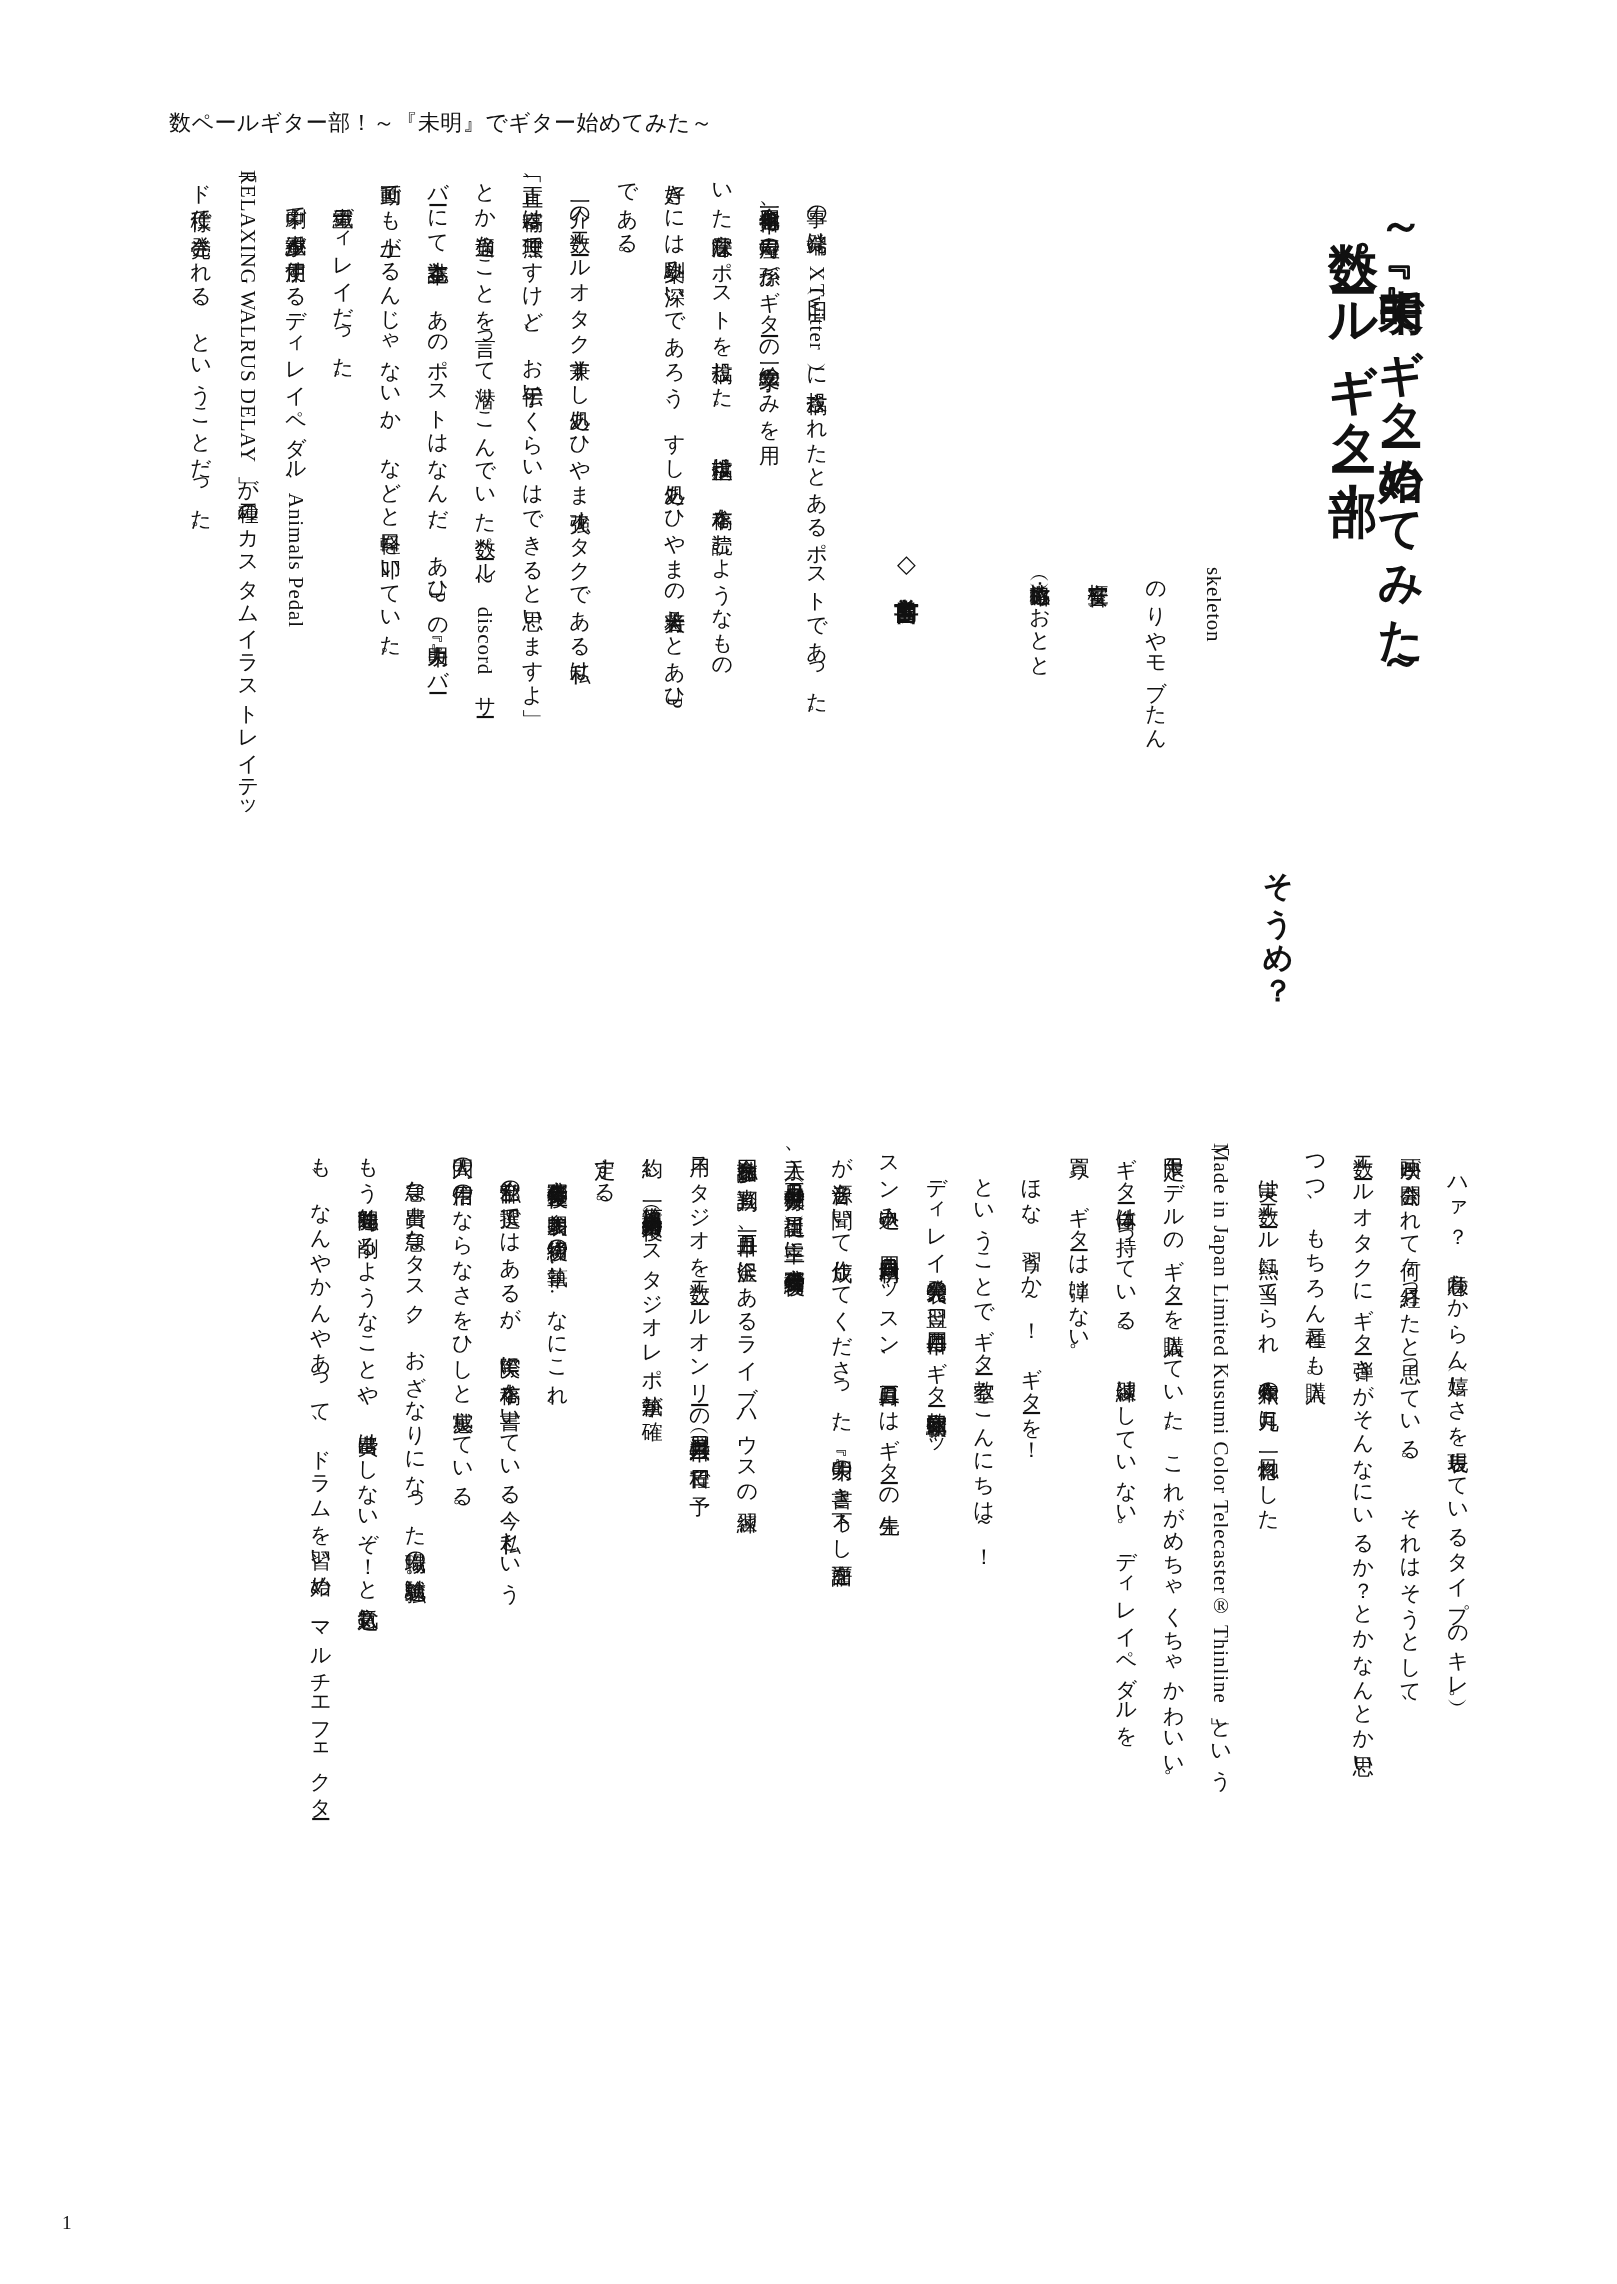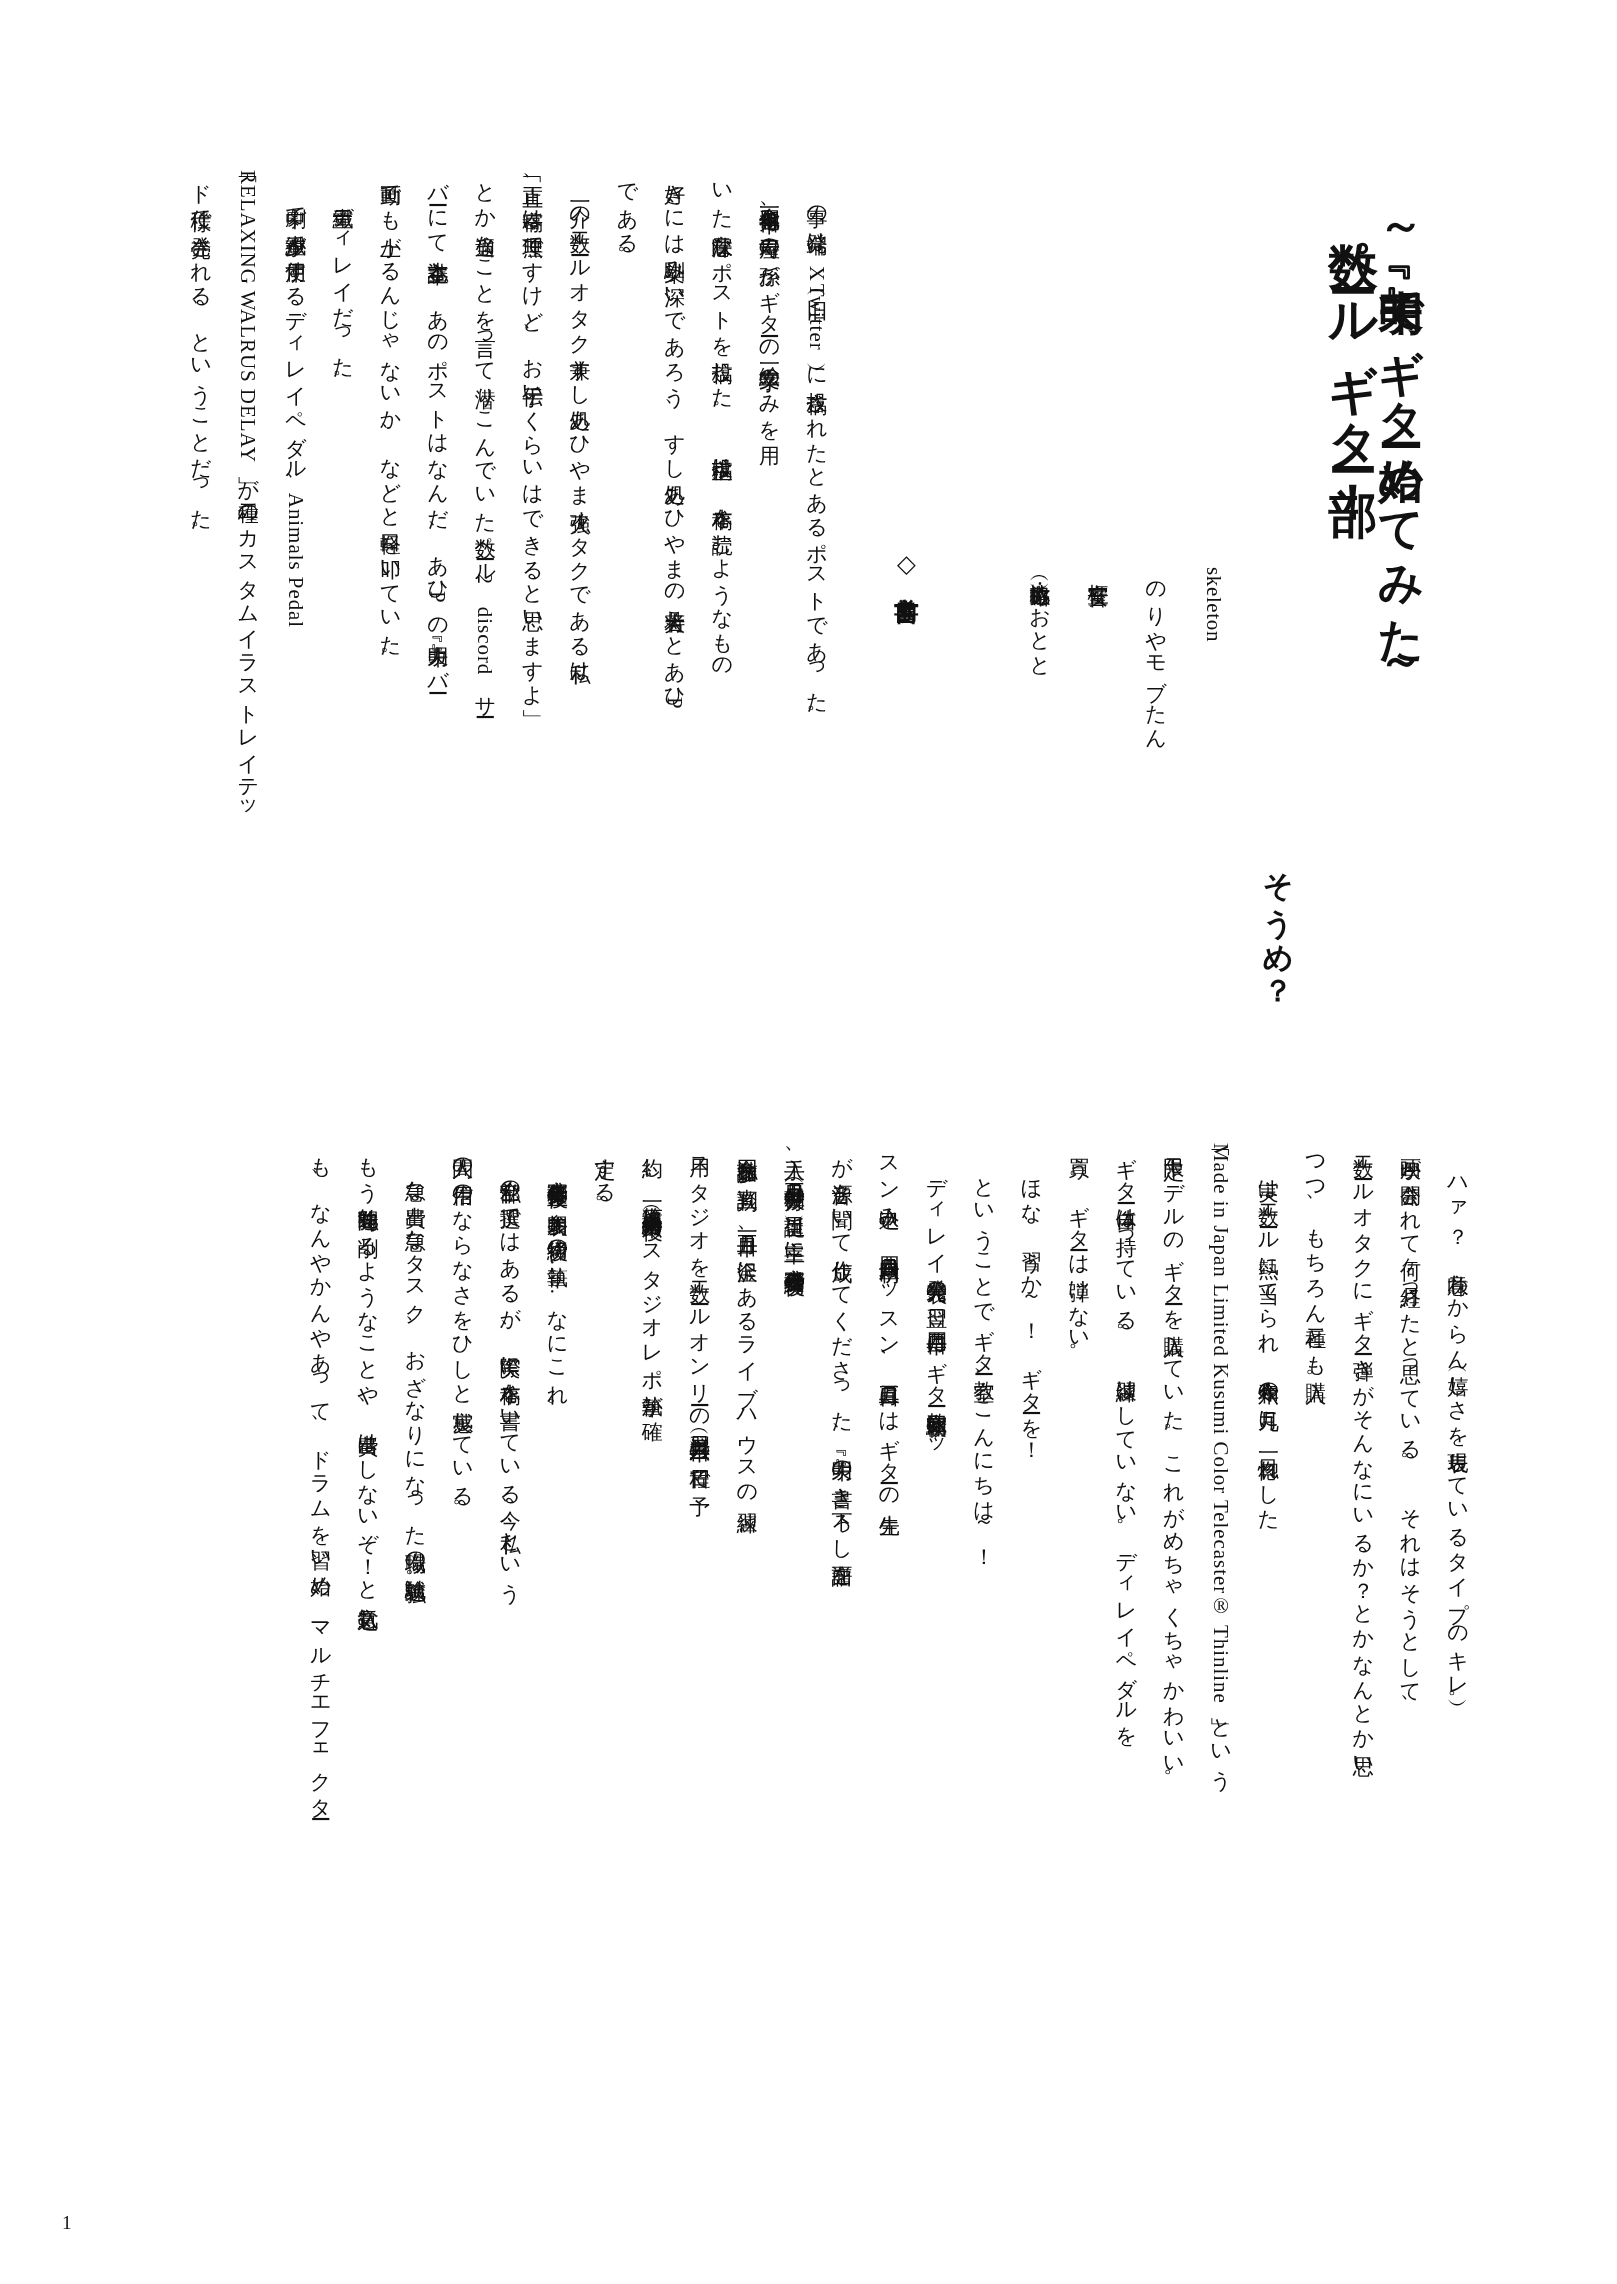--- a/index.html
+++ b/index.html
@@ -158,20 +158,21 @@
   }
   #block-main .col { margin-left: 26.4px; }
 
   
 </style>
 </head>
 <body>
 
 <div class="page">
 
+  <div class="runhead">数ペールギター部！～『未明』でギター始めてみた～</div>
 
   <div class="title-block">
     <div class="title-main">数ペールギター部！</div>
     <div class="title-sub">～『未明』でギター始めてみた～</div>
   </div>
 
   <div class="author">そうめ？</div>
 
   <div class="credits">
     <div class="cr-col">協力（敬称略）：おとと</div>

